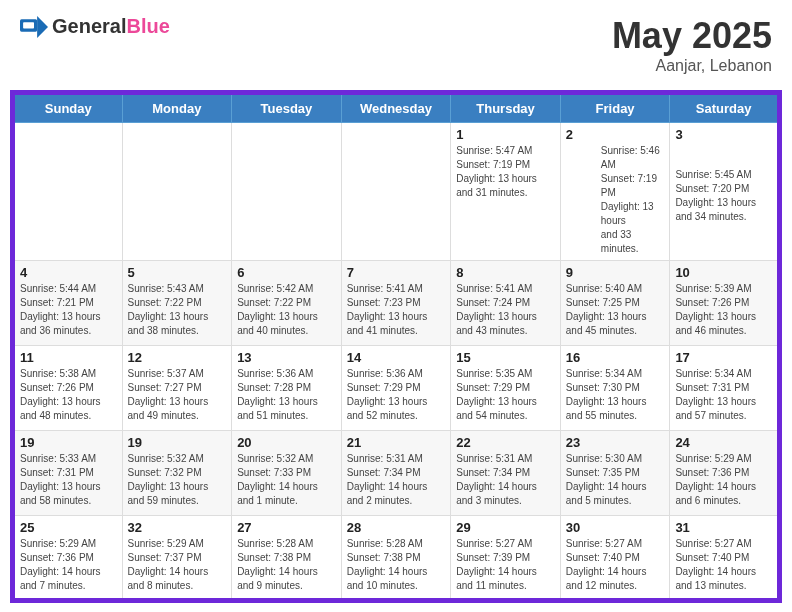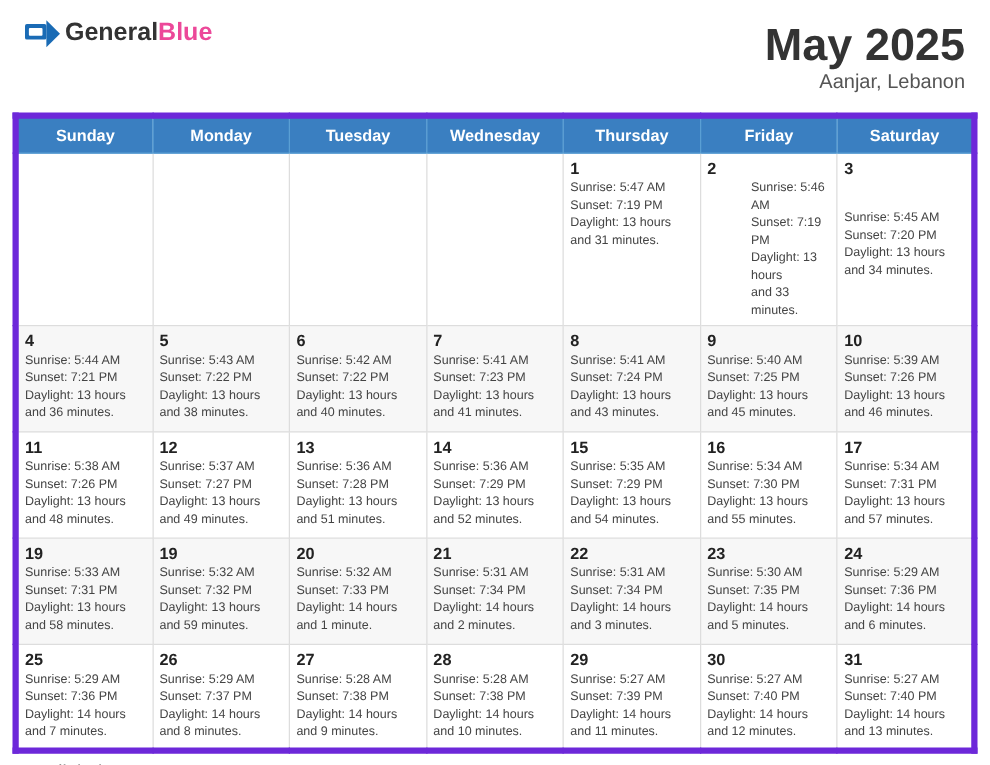--- a/index.html
+++ b/index.html
@@ -304,21 +304,21 @@
       </tr>
       <tr>
         <td>
           <div class="day-num">25</div>
           <div class="day-info" style="white-space: pre-line;">Sunrise: 5:29 AM
 Sunset: 7:36 PM
 Daylight: 14 hours
 and 7 minutes.</div>
         </td>
         <td>
-          <div class="day-num">26</div>
+          <div class="day-num">32</div>
           <div class="day-info" style="white-space: pre-line;">Sunrise: 5:29 AM
 Sunset: 7:37 PM
 Daylight: 14 hours
 and 8 minutes.</div>
         </td>
         <td>
           <div class="day-num">27</div>
           <div class="day-info" style="white-space: pre-line;">Sunrise: 5:28 AM
 Sunset: 7:38 PM
 Daylight: 14 hours

